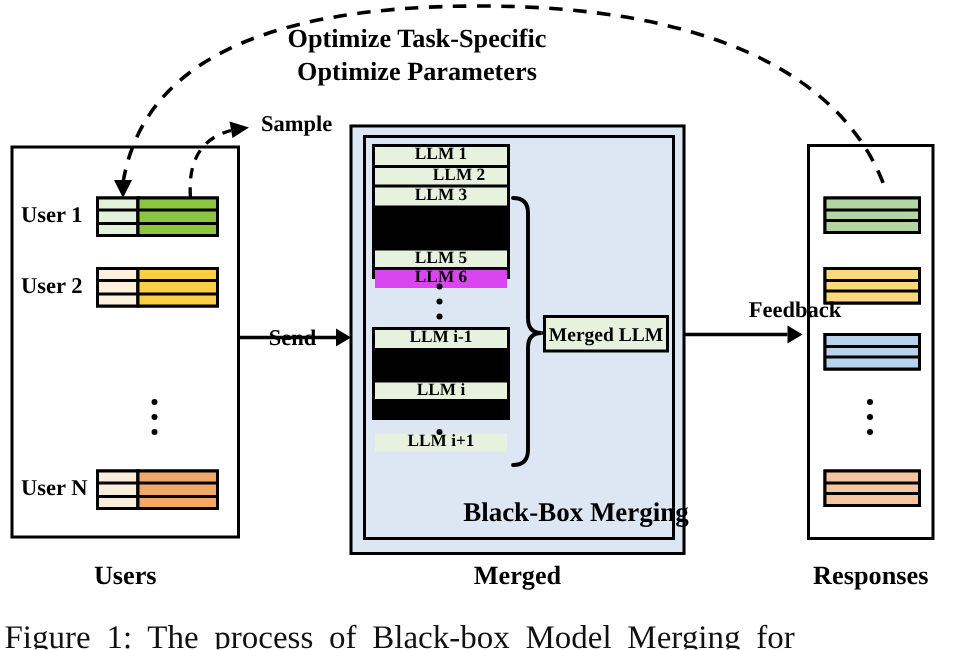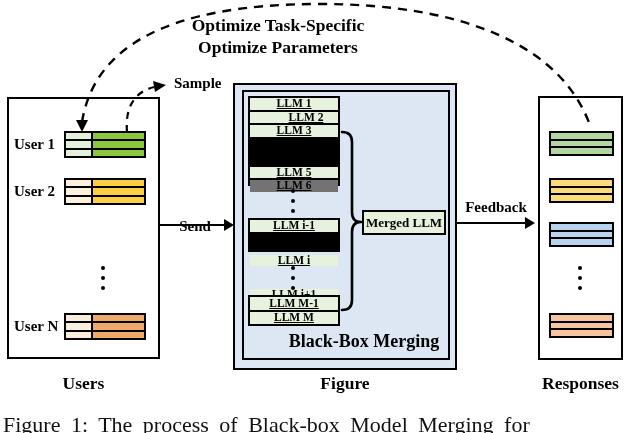--- a/index.html
+++ b/index.html
@@ -31,25 +31,25 @@
 
   
   .stripes{background:#000;border:2px solid #000;box-sizing:border-box;display:flex;flex-direction:column;gap:2px;}
   .stripes .s{flex:1;}
   .blk-small{width:29px;height:27px;}
   .blk-large{width:55px;height:27px;margin-left:-2px;}
   .resp-blk{width:65px;height:25px;}
 
   
   .llm-group{left:248px;width:92px;background:#000;border:2px solid #000;box-sizing:border-box;display:flex;flex-direction:column;gap:2px;}
-  .llm-row{flex:1;display:flex;align-items:center;justify-content:center;font-size:11.5px;font-weight:bold;line-height:1;text-decoration:underline;}
+  .llm-row{flex:1;display:flex;align-items:center;justify-content:center;font-size:11.5px;font-weight:bold;line-height:1;}
   .merged-box{left:362px;top:210px;width:84px;height:25px;border:2.5px solid #000;box-sizing:border-box;
     display:flex;align-items:center;justify-content:center;font-size:13px;font-weight:bold;}
 
-  .bbm-label{left:242px;top:331px;width:244px;text-align:center;font-size:18px;font-weight:bold;}
+  .bbm-label{left:242px;top:331px;width:244px;text-align:center;font-size:18px;font-weight:bold;padding-left:20px;}
   .panel-caption{font-size:17.5px;font-weight:bold;text-align:center;top:373px;}
 
   
   .vdots{display:flex;flex-direction:column;gap:6px;align-items:center;}
   .vdots i{width:4px;height:4px;background:#000;border-radius:50%;}
 
   .fig-caption{left:0;top:412px;width:640px;font-size:22px;white-space:nowrap;padding-left:3px;word-spacing:5px;color:#111;}
 
   svg.overlay{position:absolute;left:0;top:0;pointer-events:none;}
 </style>
@@ -117,52 +117,48 @@
   <div class="abs panel-caption" style="left:7px;width:153px;">Users</div>
 
   <div class="abs server-outer" style="background: rgb(220, 231, 243);"></div>
   <div class="abs server-inner" style="background: rgb(220, 231, 243);"></div>
 
   <div class="abs llm-group" style="top:96px;height:90px;">
     <div class="llm-row" style="background: rgb(230, 242, 221);">LLM 1</div>
     <div class="llm-row" style="background: rgb(230, 242, 221); padding-left: 24px;">LLM 2</div>
     <div class="llm-row" style="background: rgb(230, 242, 221);">LLM 3</div>
     <div class="llm-row" style="background: rgb(230, 242, 221); margin-top: 28px;">LLM 5</div>
-    <div class="llm-row" style="background: #737373;">LLM 6</div>
+    <div class="llm-row" style="background: #d946ef;">LLM 6</div>
   </div>
 
   <div class="abs vdots" style="left:291px;top:189px;">
       <i></i>
       <i></i>
       <i></i>
     </div>
 
-  <div class="abs llm-group" style="top:218px;height:34px;gap:23px;">
+  <div class="abs llm-group" style="top:218px;height:62px;gap:23px;">
     <div class="llm-row" style="background: rgb(230, 242, 221);">LLM i-1</div>
     <div class="llm-row" style="background: rgb(230, 242, 221);">LLM i</div>
     <div class="llm-row" style="background: rgb(230, 242, 221);">LLM i+1</div>
   </div>
 
   <div class="abs vdots" style="left:291px;top:266px;">
       <i></i>
       <i></i>
       <i></i>
     </div>
 
-  <div class="abs llm-group" style="top:295px;height:31px;">
-    <div class="llm-row" style="background: rgb(230, 242, 221);">LLM M-1</div>
-    <div class="llm-row" style="background: rgb(230, 242, 221);">LLM M</div>
-  </div>
 
   <div class="abs merged-box" style="background: rgb(230, 242, 221);">
     <span>Merged LLM</span>
   </div>
 
   <div class="abs bbm-label">Black-Box Merging</div>
-  <div class="abs panel-caption" style="left:233px;width:224px;">Figure</div>
+  <div class="abs panel-caption" style="left:233px;width:224px;">Merged</div>
 
   <div class="abs panel resp-box"></div>
 
   <div class="abs stripes resp-blk" style="left:549px;top:131px;">
       <i class="s" style="background: rgb(178, 213, 162);"></i>
       <i class="s" style="background: rgb(178, 213, 162);"></i>
       <i class="s" style="background: rgb(178, 213, 162);"></i>
     </div>
   <div class="abs stripes resp-blk" style="left:549px;top:178px;">
       <i class="s" style="background: rgb(252, 217, 123);"></i>
@@ -182,21 +178,21 @@
   <div class="abs stripes resp-blk" style="left:549px;top:313px;">
       <i class="s" style="background: rgb(246, 197, 159);"></i>
       <i class="s" style="background: rgb(246, 197, 159);"></i>
       <i class="s" style="background: rgb(246, 197, 159);"></i>
     </div>
 
   <div class="abs panel-caption" style="left:528px;width:105px;">Responses</div>
 
   <div class="abs lbl" style="left:174px;top:75px;">Sample</div>
   <div class="abs lbl ctr" style="left:160px;top:198px;width:70px;margin-top:20px;">Send</div>
-  <div class="abs lbl ctr" style="left:458px;top:199px;width:76px;">Feedback</div>
+  <div class="abs lbl ctr" style="left:458px;top:199px;width:76px;padding-left:34px;">Feedback</div>
 
   <svg class="overlay" width="640" height="433" viewBox="0 0 640 433">
 
     <path d="M 82 122 C 94 48 165 4 320 4 C 465 4 563 46 591 128" fill="none" stroke="#000" stroke-width="2.4" stroke-dasharray="9 7"></path>
     <polygon points="76,120 88,120 82,132" fill="#000"></polygon>
 
     <path d="M 127 132 C 125 106 135 92 154 87" fill="none" stroke="#000" stroke-width="2.2" stroke-dasharray="7 6"></path>
     <polygon points="166,85 153,81 155,92" fill="#000"></polygon>
 
     <line x1="160" y1="225" x2="224" y2="225" stroke="#000" stroke-width="2.2"></line>

